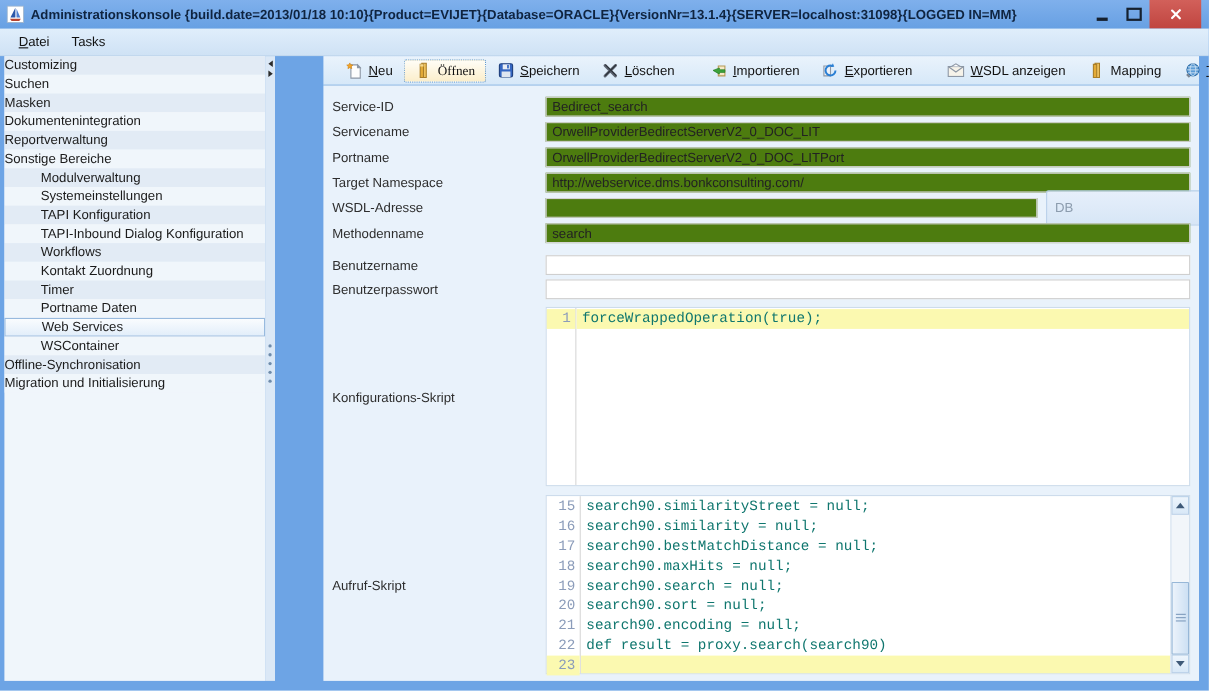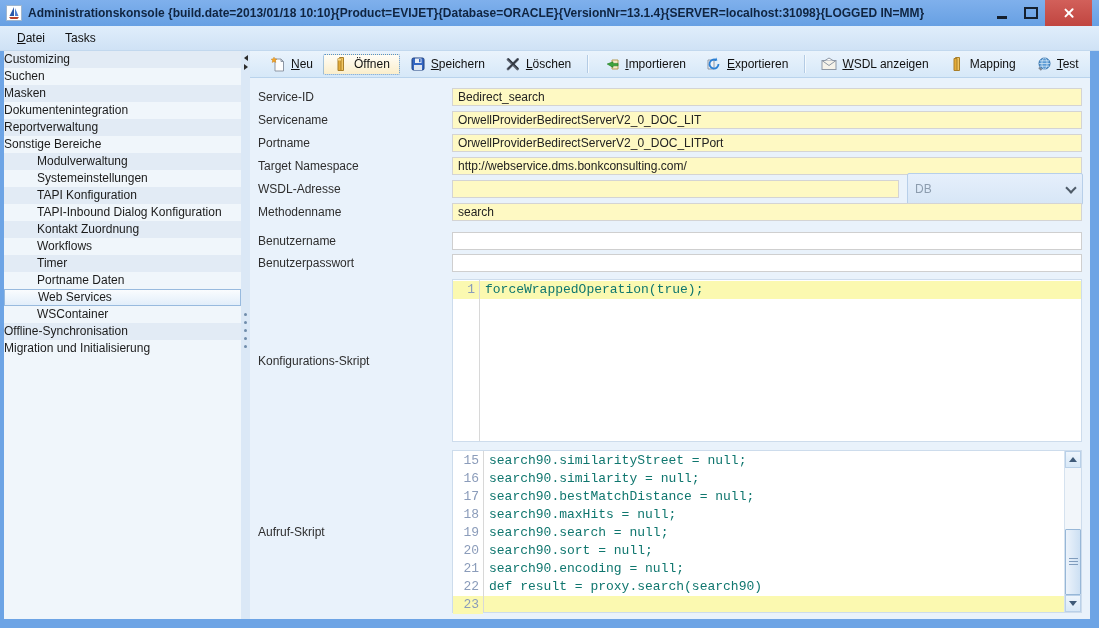--- a/index.html
+++ b/index.html
@@ -38,33 +38,33 @@
 
   
   .splitter{flex:0 0 9px;background:#dbe8f6;position:relative;}
   .split-arrows{position:absolute;top:4px;left:1px;display:flex;flex-direction:column;gap:3px;align-items:center;width:7px;}
   .tri-l{width:0;height:0;border-top:3px solid transparent;border-bottom:3px solid transparent;border-right:4px solid #2a2a2a;}
   .tri-r{width:0;height:0;border-top:3px solid transparent;border-bottom:3px solid transparent;border-left:4px solid #2a2a2a;}
   .split-grip{position:absolute;top:262px;left:3px;display:flex;flex-direction:column;gap:5px;}
   .split-grip i{width:3px;height:3px;border-radius:50%;background:#6f8cab;}
 
   
-  .rightpane{flex:1;display:flex;flex-direction:column;min-width:0;}
+  .rightpane{flex:1;display:flex;flex-direction:column;min-width:0;padding-left:44px;}
   .toolbar{flex:0 0 26px;background:linear-gradient(#eaf3fc,#d6e8f8);border-bottom:1px solid #b9d3ec;display:flex;align-items:center;padding-left:10px;}
   .tbtn{display:flex;align-items:center;gap:5px;font-size:12px;color:#111;padding:2px 9px;border:1px solid transparent;border-radius:2px;height:21px;box-sizing:border-box;white-space:nowrap;}
-  .tbtn.active{background:linear-gradient(#fffdf6,#fbeecb);border:1px dotted #4f8fd0;}
+  .tbtn.active{background:linear-gradient(#fffdf6,#fbeecb);border:1px dotted #4f8fd0;font-family:Liberation Serif, serif;}
   .tsep{width:1px;height:18px;background:#b3cbe4;box-shadow:1px 0 0 #f4f9fd;margin:0 6px;}
   .ticon{width:16px;height:16px;flex:0 0 16px;}
 
   
   .formpane{flex:1;background:#e9f2fb;padding:10px 8px 0 8px;overflow:hidden;}
   .frow{display:flex;margin-bottom:5px;height:18px;align-items:center;}
   .flabel{flex:0 0 194px;width:194px;font-size:12px;color:#2e2e2e;white-space:nowrap;}
   .fld{flex:1;height:18px;box-sizing:border-box;border:1px solid #d4d4d4;font-size:12px;padding:0 5px;font-family:"Liberation Sans",sans-serif;color:#222;outline:none;min-width:0;}
-  .fld.ro{background:#fef9c3;}
+  .fld.ro{background:#4d7c0f;}
   .fld.ed{background:#fff;border-color:#cfcfcf;}
   .gap-md{margin-bottom:11px;}
   .gap-sm{margin-bottom:4px;}
   .wsdl-input{flex:0 0 447px;}
   .dd{flex:0 0 176px;margin-left:8px;height:32px;box-sizing:border-box;border:1px solid #b7cfe9;background:linear-gradient(#e6effb,#d7e6f6);border-radius:2px;display:flex;align-items:center;padding:0 7px;font-size:12px;color:#8c9cae;}
   .chev{width:6px;height:6px;border-right:2px solid #4e5b68;border-bottom:2px solid #4e5b68;transform:rotate(45deg);margin-left:auto;margin-top:-3px;}
 
   
   .erow{display:flex;margin-bottom:8px;margin-top:7px;}
   .erow .flabel{display:flex;align-items:center;}
@@ -122,22 +122,22 @@
       <div class="side-item lvl0"><span>Customizing</span></div>
       <div class="side-item lvl0"><span>Suchen</span></div>
       <div class="side-item lvl0"><span>Masken</span></div>
       <div class="side-item lvl0"><span>Dokumentenintegration</span></div>
       <div class="side-item lvl0"><span>Reportverwaltung</span></div>
       <div class="side-item lvl0"><span>Sonstige Bereiche</span></div>
       <div class="side-item lvl1"><span>Modulverwaltung</span></div>
       <div class="side-item lvl1"><span>Systemeinstellungen</span></div>
       <div class="side-item lvl1"><span>TAPI Konfiguration</span></div>
       <div class="side-item lvl1"><span>TAPI-Inbound Dialog Konfiguration</span></div>
+      <div class="side-item lvl1"><span>Workflows</span></div>
       <div class="side-item lvl1"><span>Kontakt Zuordnung</span></div>
-      <div class="side-item lvl1"><span>Workflows</span></div>
       <div class="side-item lvl1"><span>Timer</span></div>
       <div class="side-item lvl1"><span>Portname Daten</span></div>
       <div class="side-item lvl1 selected"><span>Web Services</span></div>
       <div class="side-item lvl1"><span>WSContainer</span></div>
       <div class="side-item lvl0"><span>Offline-Synchronisation</span></div>
       <div class="side-item lvl0"><span>Migration und Initialisierung</span></div>
     </div>
 
     <div class="splitter">
       <div class="split-arrows">

